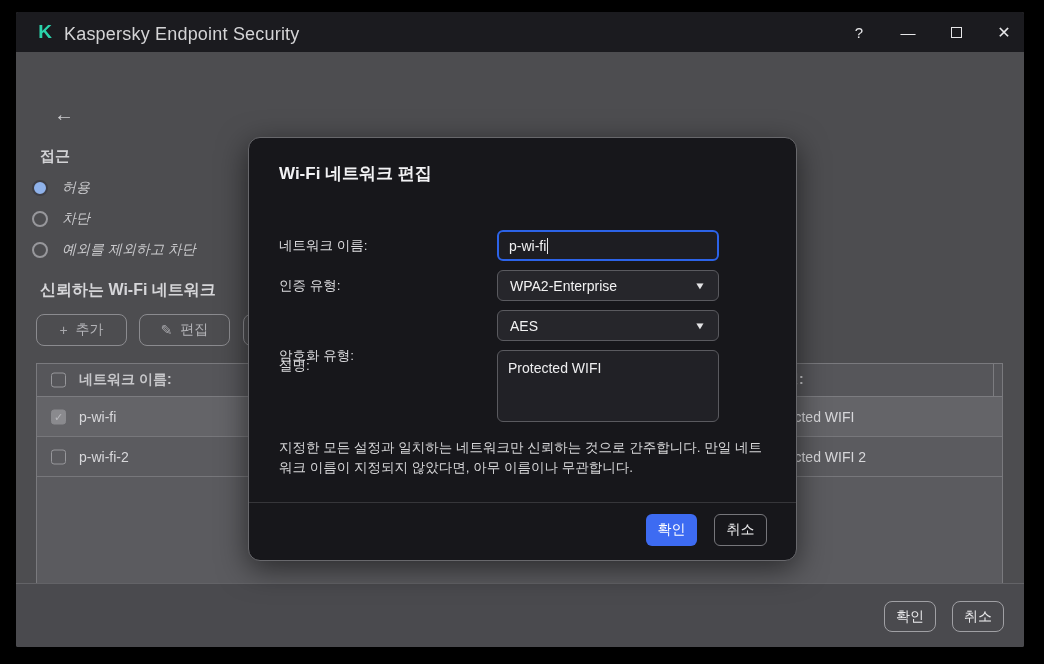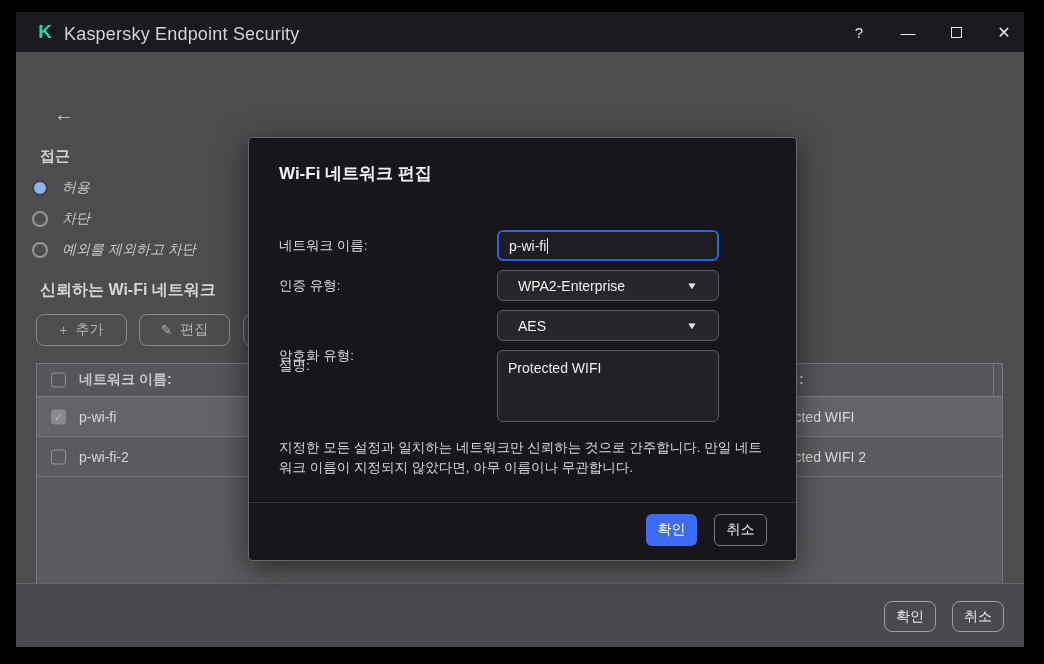--- a/index.html
+++ b/index.html
@@ -65,31 +65,31 @@
 
   .main-footer { position:absolute; left:0; top:571px; width:1008px; height:64px;
     background:#4a4a4e; border-top:1px solid #636367; }
   .ghost-btn { position:absolute; top:17px; width:52px; height:31px; border:1px solid #a0a0a4;
     border-radius:8px; background:transparent; color:#e9e9eb; font-size:14px;
     display:flex; align-items:center; justify-content:center; }
   .mf-ok { left:868px; } .mf-cancel { left:936px; }
 
   
   .dialog { position:absolute; left:248px; top:137px; width:549px; height:424px;
-    background:#17171b; border:1px solid #68686c; border-radius:4px;
+    background:#17171b; border:1px solid #68686c; border-radius:12px;
     box-shadow:0 8px 30px rgba(0,0,0,.55); }
   .dlg-title { position:absolute; left:30px; top:24px; font-size:17px; font-weight:bold; color:#f2f2f4; }
   .dlg-desc  { position:absolute; left:30px; top:57px; font-size:13.5px; color:#dadadd; }
   .f-label { position:absolute; left:30px; font-size:13.5px; color:#dbdbde; }
   .f-ctl { position:absolute; left:248px; width:222px; height:31px; border-radius:6px; }
   .f-input { top:92px; background:#1d1d22; border:2px solid #2c63e8; color:#f0f0f2;
     font-size:14px; display:flex; align-items:center; padding-left:10px; }
   .caret { display:inline-block; width:1px; height:16px; background:#e8e8ea; margin-left:1px; }
   .f-select { background:#26262b; border:1px solid #5a5a5f; color:#f2f2f3; font-size:14px;
-    display:flex; align-items:center; padding:0 20px; justify-content:space-between; }
+    display:flex; align-items:center; padding:0 12px; justify-content:space-between; }
   .sel-auth { top:132px; } .sel-enc { top:172px; }
   .chevron { font-size:12px; color:#e4e4e6; transform:scaleY(.8); }
   .f-textarea { position:absolute; left:248px; top:212px; width:222px; height:72px;
     background:#212126; border:1px solid #5a5a5f; border-radius:6px; color:#eeeef0;
     font-size:14px; padding:9px 10px; }
   .dlg-note { position:absolute; left:30px; top:300px; width:496px; font-size:13.5px;
     line-height:20px; color:#d6d6d8; }
   .dlg-sep { position:absolute; left:0px; top:364px; width:547px; height:1px; background:#36363a; }
   .dlg-ok { position:absolute; left:397px; top:376px; width:51px; height:32px; background:#3d6bf2;
     border-radius:6px; color:#fff; font-size:14px; display:flex; align-items:center; justify-content:center; }

